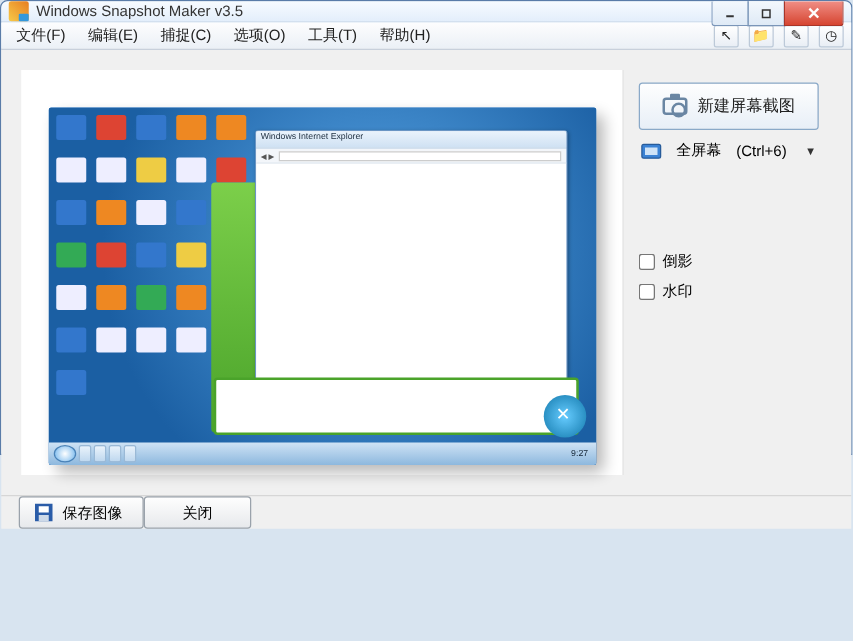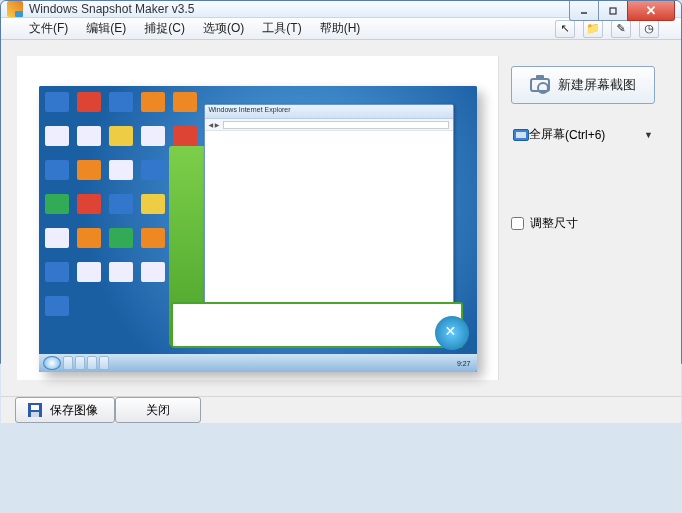--- a/index.html
+++ b/index.html
@@ -11,21 +11,21 @@
 .titlebar .app-icon { width: 16px; height: 16px; margin-right: 6px; background: linear-gradient(45deg,#f7c948,#e67e22); border-radius: 2px; position: relative; }
 .titlebar .app-icon::after { content:''; position:absolute; bottom:0; right:0; width:8px; height:6px; background:#3498db; border-radius:1px; }
 .titlebar .title { font-size: 12px; color: #333; flex: 0 0 auto; }
 .titlebar .spacer { flex: 1; }
 .win-controls { display:flex; position:absolute; top:0; right:6px; }
 .win-btn { width: 30px; height: 20px; border: 1px solid #7a95b8; border-top:none; background: linear-gradient(#f3f8fd,#dfeaf6); margin-left: -1px; display:flex; align-items:center; justify-content:center; font-size:10px; color:#444; }
 .win-btn.min { border-radius:0 0 0 3px; }
 .win-btn.close { width:48px; background: linear-gradient(#f08e85,#d64531); color:#fff; border-radius:0 0 3px 0; border-color:#a83528; }
 .win-btn.close .x { font-size:13px; font-weight:bold; }
 
-.menubar { height: 24px; display:flex; align-items:center; padding: 0 22px; background: linear-gradient(#fdfdfe,#ebf0f6); border-bottom: 1px solid #c8d0db; gap: 6px; font-size:12px; color:#222;text-align:center; }
+.menubar { height: 24px; display:flex; align-items:center; padding: 0 6px; background: linear-gradient(#fdfdfe,#ebf0f6); border-bottom: 1px solid #c8d0db; gap: 6px; font-size:12px; color:#222;text-align:center; }
 .menubar .menu-item { padding: 2px 6px; }
 .menubar .rspacer { flex:1; }
 .menubar .tool-icon { width:20px; height:18px; border:1px solid #bcc9d8; background:linear-gradient(#fff,#e9eef5); border-radius:2px; display:flex; align-items:center; justify-content:center; font-size:11px; margin-left:2px; }
 
 .content { flex:1; display:flex; background:#f0f0f0; padding: 16px; }
 
 .preview-pane { flex:1; background:#fff; margin:0; border-right: 1px solid #ddd; display:flex; flex-direction:column; align-items:center; justify-content:flex-start; padding: 30px 16px 8px; }
 .preview-box { width: 438px; height: 286px; position:relative; }
 .preview-box .shadow { position:absolute; inset:0; background:#000; opacity:.28; filter:blur(6px); transform:translate(6px,6px); border-radius:4px; }
 .preview-img { position:absolute; inset:0; background:#2b79c7; border-radius:2px; overflow:hidden; }
@@ -47,21 +47,21 @@
 .mini-panel2 { position:absolute; left:132px; bottom:24px; width:292px; height:46px; background:#fff; border:2px solid #4aa32a; border-radius:3px; font-size:6px; color:#a33; padding:2px; }
 .mini-bubble { position:absolute; right:8px; bottom:22px; width:34px; height:34px; background:radial-gradient(circle,#6cf,#17a); border-radius:50%; }
 .mini-bubble::after{content:'✕'; color:#fff; font-size:14px; position:absolute; top:7px; left:10px;}
 
 .side-pane { width:166px; background:#f0f0f0; padding:10px 10px 10px 12px; display:flex; flex-direction:column; }
 .new-btn { height:38px; border:1px solid #8aa9c8; border-radius:3px; background:linear-gradient(#fefefe,#e8eff7); display:flex; align-items:center; justify-content:center; gap:8px; font-size:13px; color:#222; }
 .cam-icon { width:20px; height:14px; border:2px solid #6a86a3; border-radius:3px; position:relative; }
 .cam-icon::before { content:''; position:absolute; top:-5px; left:4px; width:8px; height:4px; background:#6a86a3; border-radius:1px; }
 .cam-icon::after { content:''; position:absolute; top:2px; left:5px; width:8px; height:8px; border:2px solid #6a86a3; border-radius:50%; }
 
-.fullscreen-row { display:flex; align-items:center; gap:0; margin-top:20px; font-size:12px; padding:2px; }
+.fullscreen-row { display:flex; align-items:center; gap:12px; margin-top:6px; font-size:12px; padding:2px; }
 .screen-icon { width:16px; height:12px; background:#3b82d4; border:1px solid #275b9a; border-radius:2px; position:relative; }
 .screen-icon::after { content:''; position:absolute; inset:2px; background:#cfe3f7; }
 .fullscreen-row .arrow { margin-left:auto; font-size:9px; color:#333; }
 
 .options { margin-top:70px; display:flex; flex-direction:column; gap:7px; font-size:12px; }
 .opt { display:flex; align-items:center; gap:6px; }
 .opt input { width:13px; height:13px; accent-color:#3a76c4; }
 
 .footer { height:44px; background:#f0f0f0; border-top:1px solid #d6d6d6; display:flex; align-items:center; padding:0 14px; }
 .save-btn, .close-btn { height:26px; border:1px solid #9aa2ab; border-radius:3px; background:linear-gradient(#fefefe,#e7e9ec); font-size:12px; display:flex; align-items:center; padding:0 12px; gap:8px; }
@@ -187,21 +187,25 @@
       <div class="fullscreen-row">
         <div class="screen-icon"></div>
         <span>全屏幕</span>
         <span>(Ctrl+6)</span>
         <span class="arrow">▼</span>
       </div>
 
       <div class="options">
         <label class="opt">
             <input type="checkbox" style="">
-            <span>调整尺寸</span>
+            <span>倒影</span>
+          </label>
+        <label class="opt">
+            <input type="checkbox" style="">
+            <span>水印</span>
           </label>
       </div>
     </div>
   </div>
 
   <div class="footer">
     <div class="save-btn">
       <div class="floppy-icon"></div>
       <span>保存图像</span>
     </div>

